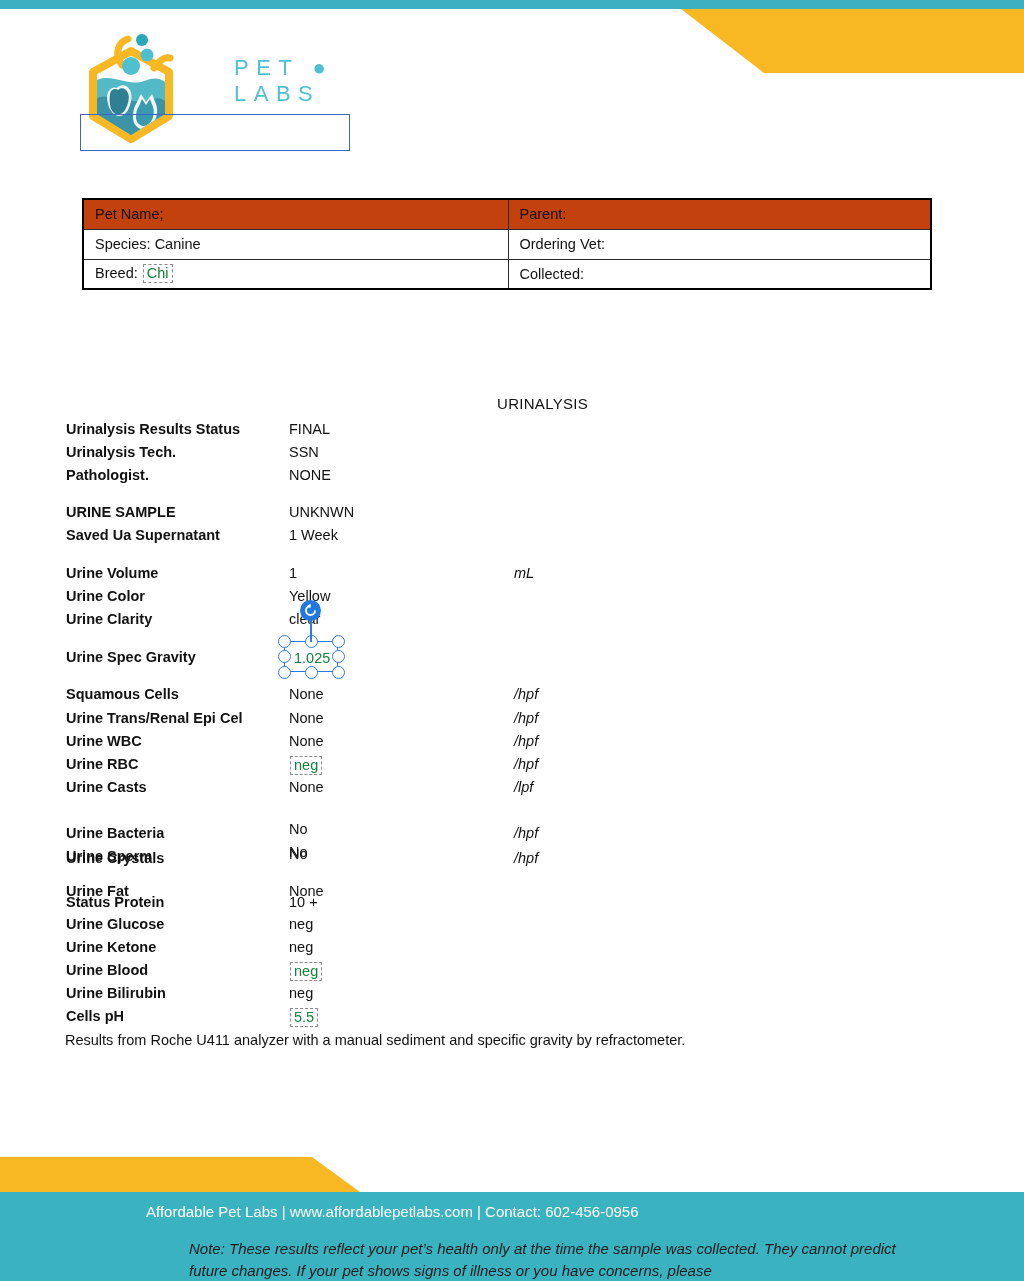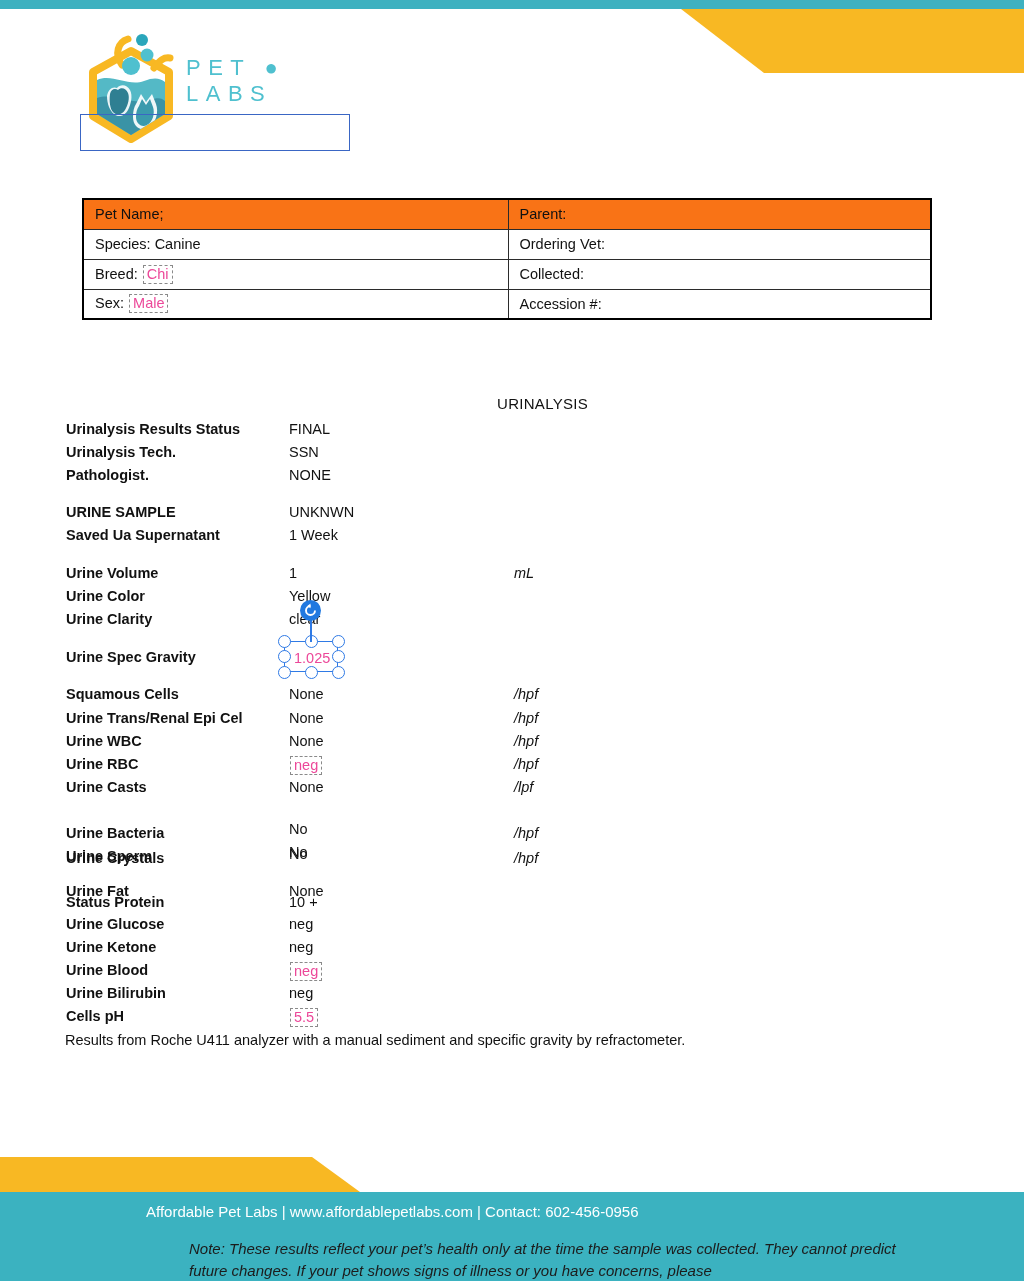--- a/index.html
+++ b/index.html
@@ -27,48 +27,48 @@
     position:absolute; left:84px; top:32px; width:272px; height:116px;
   }
   .logo-mark{ position:absolute; left:0; top:0; width:96px; height:116px; }
   .logo-text{ position:absolute; left:102px; top:22px; }
   .logo-title{
     font-size:34px; font-weight:400; color:#3c8e9e; letter-spacing:-0.2px;
     line-height:36px;
   }
   .logo-sub{
     font-size:22px; font-weight:400; color:#4fc0cf; letter-spacing:7.5px;
-    line-height:26px; margin-top:1px;
+    line-height:26px; margin-top:1px;margin-left:48px;
   }
   .logo-hover-box{
     position:absolute; left:80px; top:114px; width:270px; height:37px;
     border:1.4px solid #3a66c4; pointer-events:none;
   }
 
   
   .pt-table{
     position:absolute; left:82px; top:198px; width:850px;
     border-collapse:collapse;
     border:2.2px solid #000;
   }
   .pt-table td{
     border:1px solid #2b2b2b;
     height:30px; padding:3px 11px;
     font-size:14.5px; color:#111; vertical-align:middle;
     white-space:nowrap;
   }
-  .pt-table tr:first-child td{ background:#f97316; }
+  .pt-table tr:first-child td{ background:#c2410c; }
   .pt-table td.left-col{ width:425px; }
 
   
   .ff{
     display:inline-block;
     border:1.15px dashed #8a8a8a;
     padding:0 3px;
-    color:#ec4899;
+    color:#15803d;
     font-size:14.5px;
     line-height:17px;
     margin-left:1px;
     text-align:right;
   }
 
   
   .ua-title{
     position:absolute; left:497px; top:395px;
     font-size:15px; color:#111; letter-spacing:0.3px;
@@ -201,29 +201,20 @@
         <span>Ordering Vet:</span>
       </td>
     </tr>
     <tr>
       <td class="left-col">
         <span>Breed:</span>
         <span class="ff">Chi</span>
       </td>
       <td>
         <span>Collected:</span>
-      </td>
-    </tr>
-    <tr>
-      <td class="left-col">
-        <span>Sex:</span>
-        <span class="ff">Male</span>
-      </td>
-      <td>
-        <span>Accession #:</span>
       </td>
     </tr>
   </tbody>
 </table>
 
 <div class="ua-title">URINALYSIS</div>
 
 <div class="rows" id="result-rows">
     <div class="row" style="top: 421px;">
       <span class="lab">Urinalysis Results Status</span>

